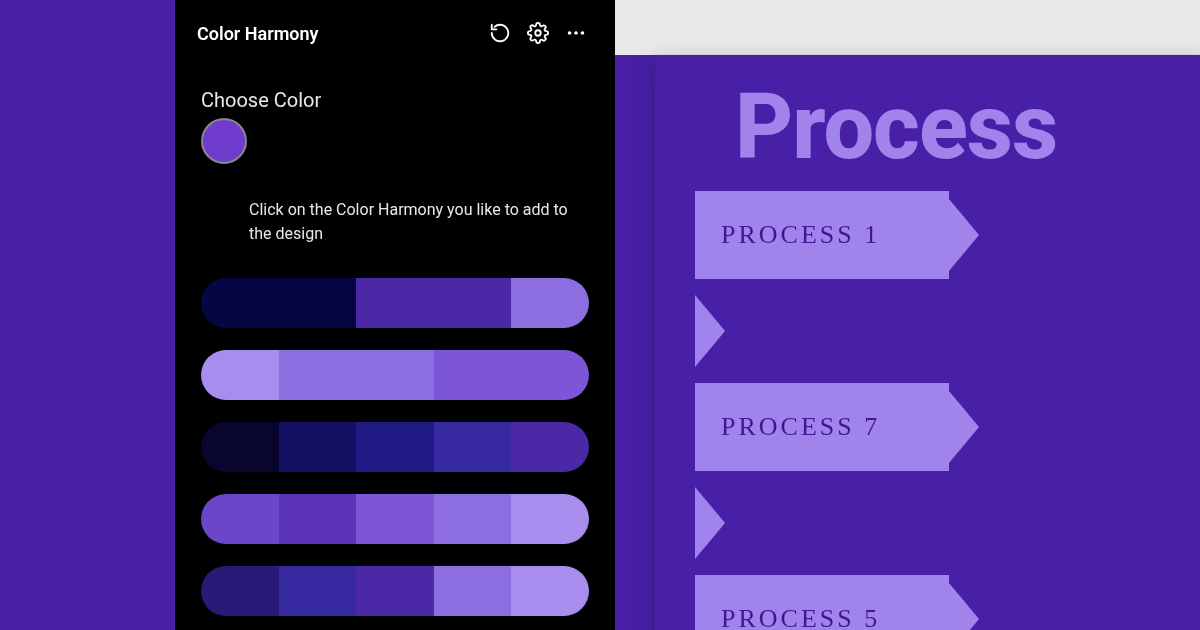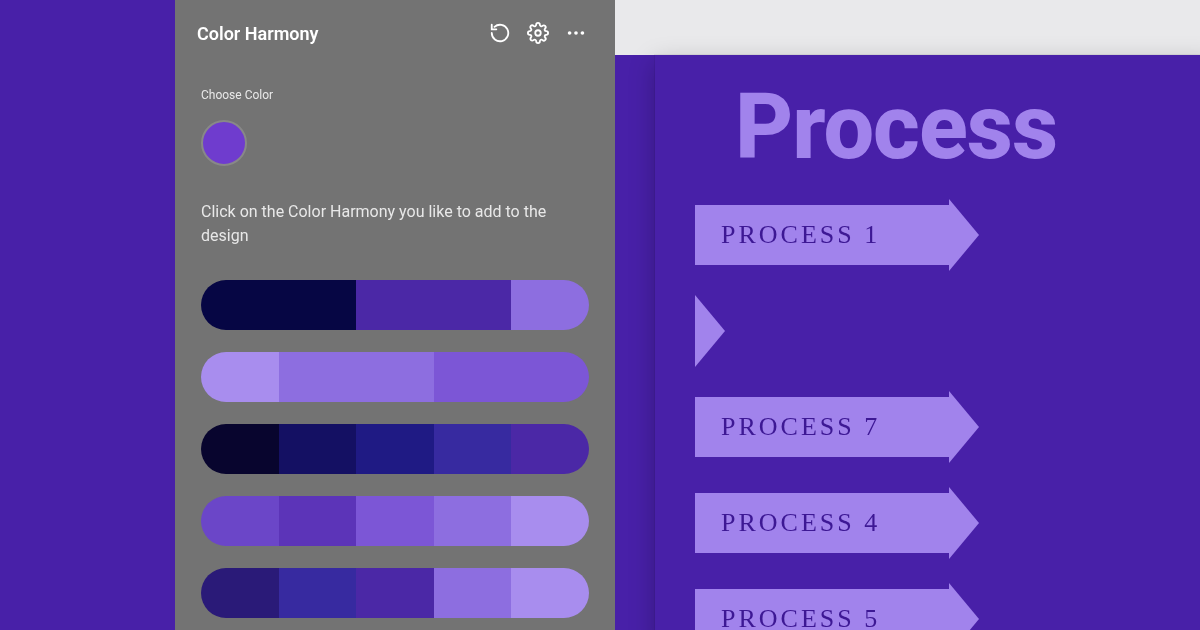--- a/index.html
+++ b/index.html
@@ -11,21 +11,21 @@
     position: relative;
   }
 
   
   .panel {
     position: absolute;
     left: 175px;
     top: 0;
     width: 440px;
     height: 630px;
-    background: #737373;
+    background: #000000;
     display: flex;
     flex-direction: column;
   }
 
   .panel-header {
     display: flex;
     align-items: center;
     padding: 16px 22px 14px 22px;
   }
   .panel-title {
@@ -45,40 +45,41 @@
   }
   .header-icon svg { width: 22px; height: 22px; }
 
   .panel-body {
     padding: 24px 26px 0 26px;
     display: flex;
     flex-direction: column;
   }
 
   .subtitle {
-    font-size: 12px;
+    font-size: 20px;
     color: #e8e8e8;
-    margin-bottom: 18px;
+    margin-bottom: 6px;
   }
 
   .swatch-circle {
     width: 46px;
     height: 46px;
     border-radius: 50%;
     border: 2px solid #888;
     cursor: pointer;
     margin-bottom: 34px;
   }
 
   .hint {
     font-size: 16px;
     line-height: 1.5;
     color: #e8e8e8;
     margin-bottom: 32px;
     max-width: 380px;
+    margin-left: 48px;
   }
 
   .palette {
     width: 388px;
     height: 50px;
     border-radius: 25px;
     overflow: hidden;
     display: flex;
     margin-bottom: 22px;
     cursor: pointer;
@@ -118,21 +119,21 @@
 
   .step {
     position: relative;
     margin: 0 0 24px 40px;
     height: 72px;
     display: flex;
     align-items: center;
   }
   .step-body {
     background: #a183ec;
-    height: 60px;
+    height: 88px;
     flex: 0 0 254px;
     display: flex;
     align-items: center;
     padding-left: 26px;
   }
   .step-arrow {
     width: 0; height: 0;
     border-top: 36px solid transparent;
     border-bottom: 36px solid transparent;
     border-left: 30px solid #a183ec;
@@ -234,23 +235,20 @@
       <div class="step">
         <div class="step-arrow"></div>
       </div>
       <div class="step">
         <div class="step-body">
           <span class="step-label">PROCESS 7</span>
         </div>
         <div class="step-arrow"></div>
       </div>
       <div class="step">
-        <div class="step-body">
-          <span class="step-label">PROCESS 4</span>
-        </div>
         <div class="step-arrow"></div>
       </div>
       <div class="step">
         <div class="step-body">
           <span class="step-label">PROCESS 5</span>
         </div>
         <div class="step-arrow"></div>
       </div>
     </div>
 </div>

